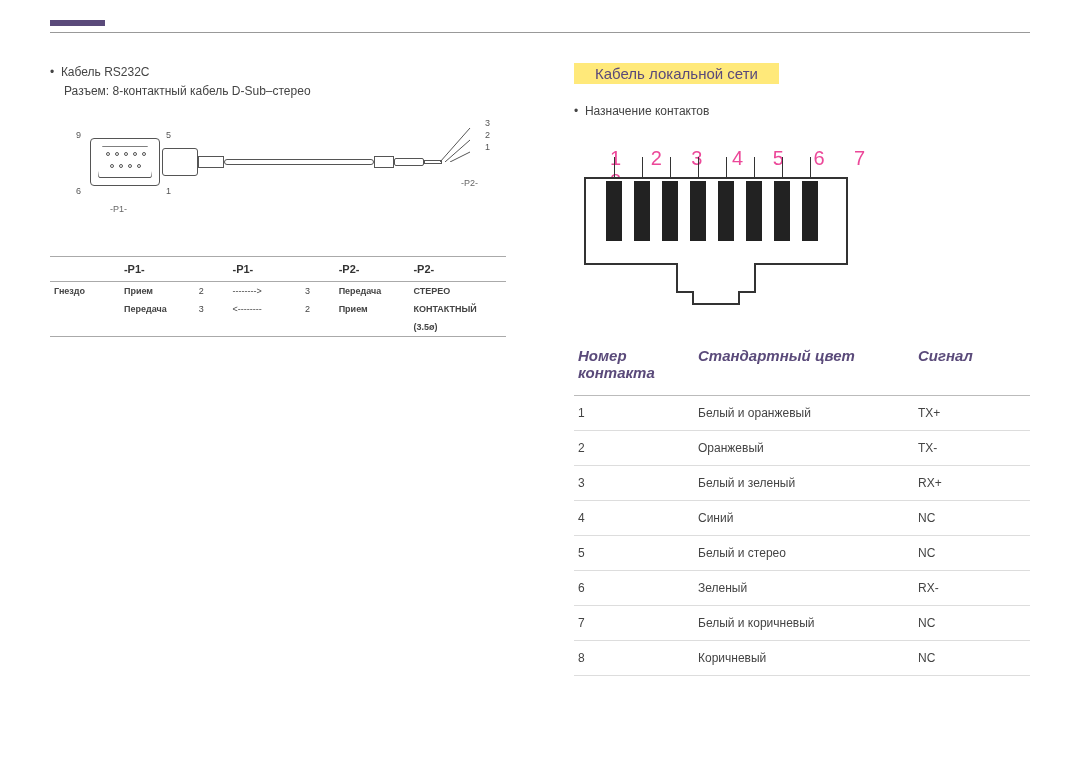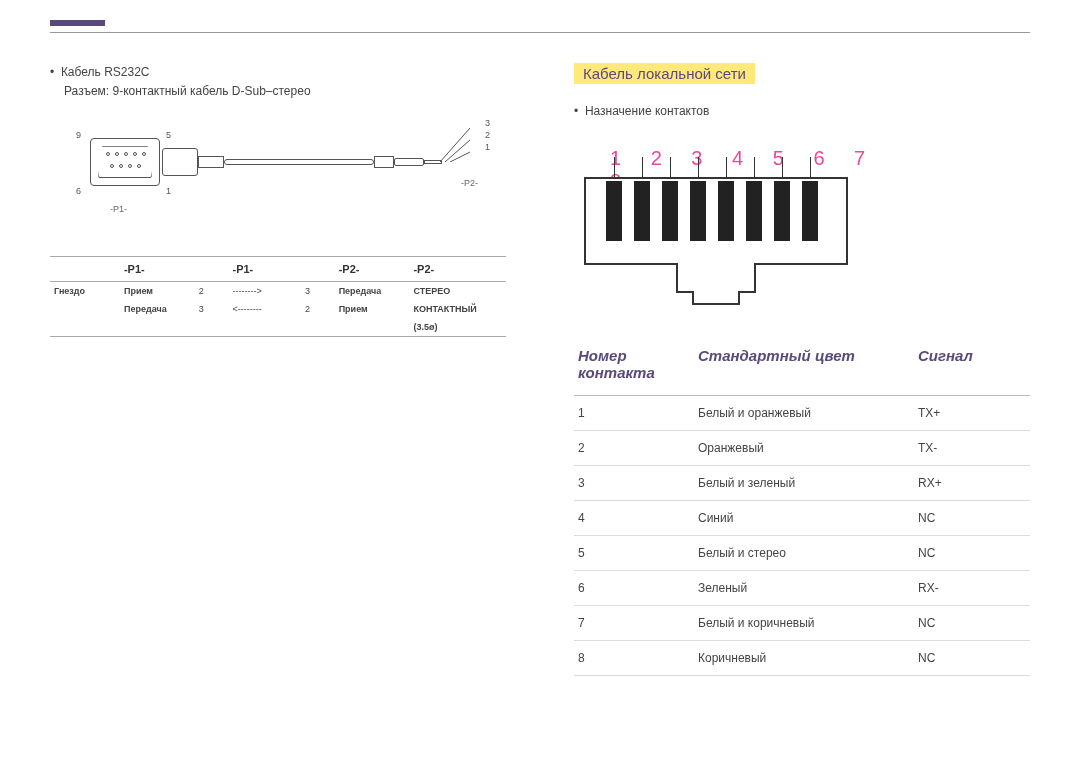--- a/index.html
+++ b/index.html
@@ -129,21 +129,21 @@
   .col-n { width: 28px; }
   .col-arrow { width: 60px; }
   .col-stereo { width: 80px; font-weight: bold; }
   .bold { font-weight: bold; }
   
   .section-title {
     display: inline-block;
     background: #ffe97a;
     color: #5a4a7a;
     font-size: 15px;
-    padding: 2px 9px;
+    padding: 2px 21px;
     margin-bottom: 18px;
   }
   .rj45-draw {
     position: relative;
     width: 320px;
     height: 180px;
     margin-top: 10px;
     margin-bottom: 30px;
   }
   .rj45-numbers {
@@ -242,21 +242,21 @@
 
 <div class="top-accent"></div>
 <div class="top-rule"></div>
 
 <div class="columns">
 
   <div class="col">
     <div class="bullet-line">
       •&nbsp;&nbsp;<span>Кабель RS232C</span>
     </div>
-    <div class="bullet-sub">Разъем: 9-контактный кабель D-Sub–стерео</div>
+    <div class="bullet-sub">Разъем: 8-контактный кабель D-Sub–стерео</div>
 
     <div class="rs232-draw">
 
       <span class="db9-label" style="left:26px; top:22px;">9</span>
       <span class="db9-label" style="left:116px; top:22px;">5</span>
       <span class="db9-label" style="left:26px; top:78px;">6</span>
       <span class="db9-label" style="left:116px; top:78px;">1</span>
 
       <div class="db9-body">
         <div class="db9-outer"></div>

